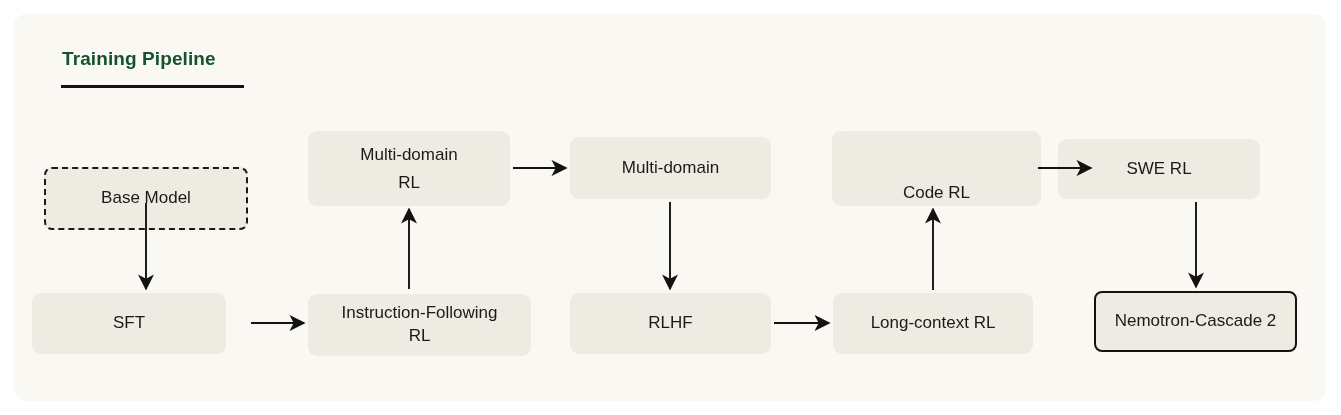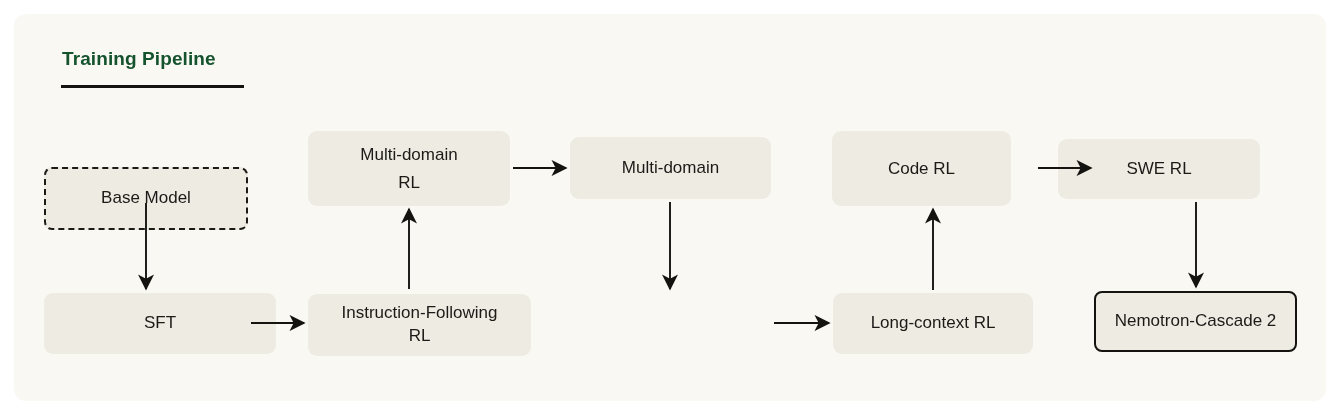--- a/index.html
+++ b/index.html
@@ -64,23 +64,23 @@
     border-radius: 8px;
   }
   .node.solid {
     border: 2px solid #14130f;
     border-radius: 8px;
   }
   
   .n-base   { left: 44px;   top: 137px; width: 204px; height: 63px; margin-top: 30px; }
   .n-mdrl   { left: 308px;  top: 131px; width: 202px; height: 75px; }
   .n-dist   { left: 570px;  top: 137px; width: 201px; height: 62px; }
-  .n-code   { left: 832px;  top: 131px; width: 179px; height: 75px; }
+  .n-code   { left: 832px;  top: 131px; width: 209px; height: 75px; justify-content: flex-end; }
   .n-swe    { left: 1058px; top: 139px; width: 202px; height: 60px; }
-  .n-sft    { left: 44px;   top: 293px; width: 232px; height: 61px; }
+  .n-sft    { left: 32px;   top: 293px; width: 194px; height: 61px; }
   .n-ifrl   { left: 308px;  top: 294px; width: 223px; height: 62px; }
   .n-rlhf   { left: 570px;  top: 293px; width: 201px; height: 61px; }
   .n-lcrl   { left: 833px;  top: 293px; width: 200px; height: 61px; }
   .n-nem    { left: 1094px; top: 291px; width: 203px; height: 61px; justify-content: center; }
   .arrows {
     position: absolute;
     left: 0; top: 0;
     width: 1341px;
     height: 415px;
     pointer-events: none;
@@ -118,20 +118,23 @@
 
   <div class="node n-sft">
     <span class="line">SFT</span>
   </div>
 
   <div class="node n-ifrl">
     <span class="line">Instruction-Following</span>
     <span class="line">RL</span>
   </div>
 
+  <div class="node n-rlhf">
+    <span class="line">RLHF</span>
+  </div>
 
   <div class="node n-lcrl">
     <span class="line">Long-context RL</span>
   </div>
 
   <div class="node solid n-nem">
     <span class="line">Nemotron-Cascade 2</span>
   </div>
 
   <svg class="arrows" viewBox="0 0 1341 415" xmlns="http://www.w3.org/2000/svg">

